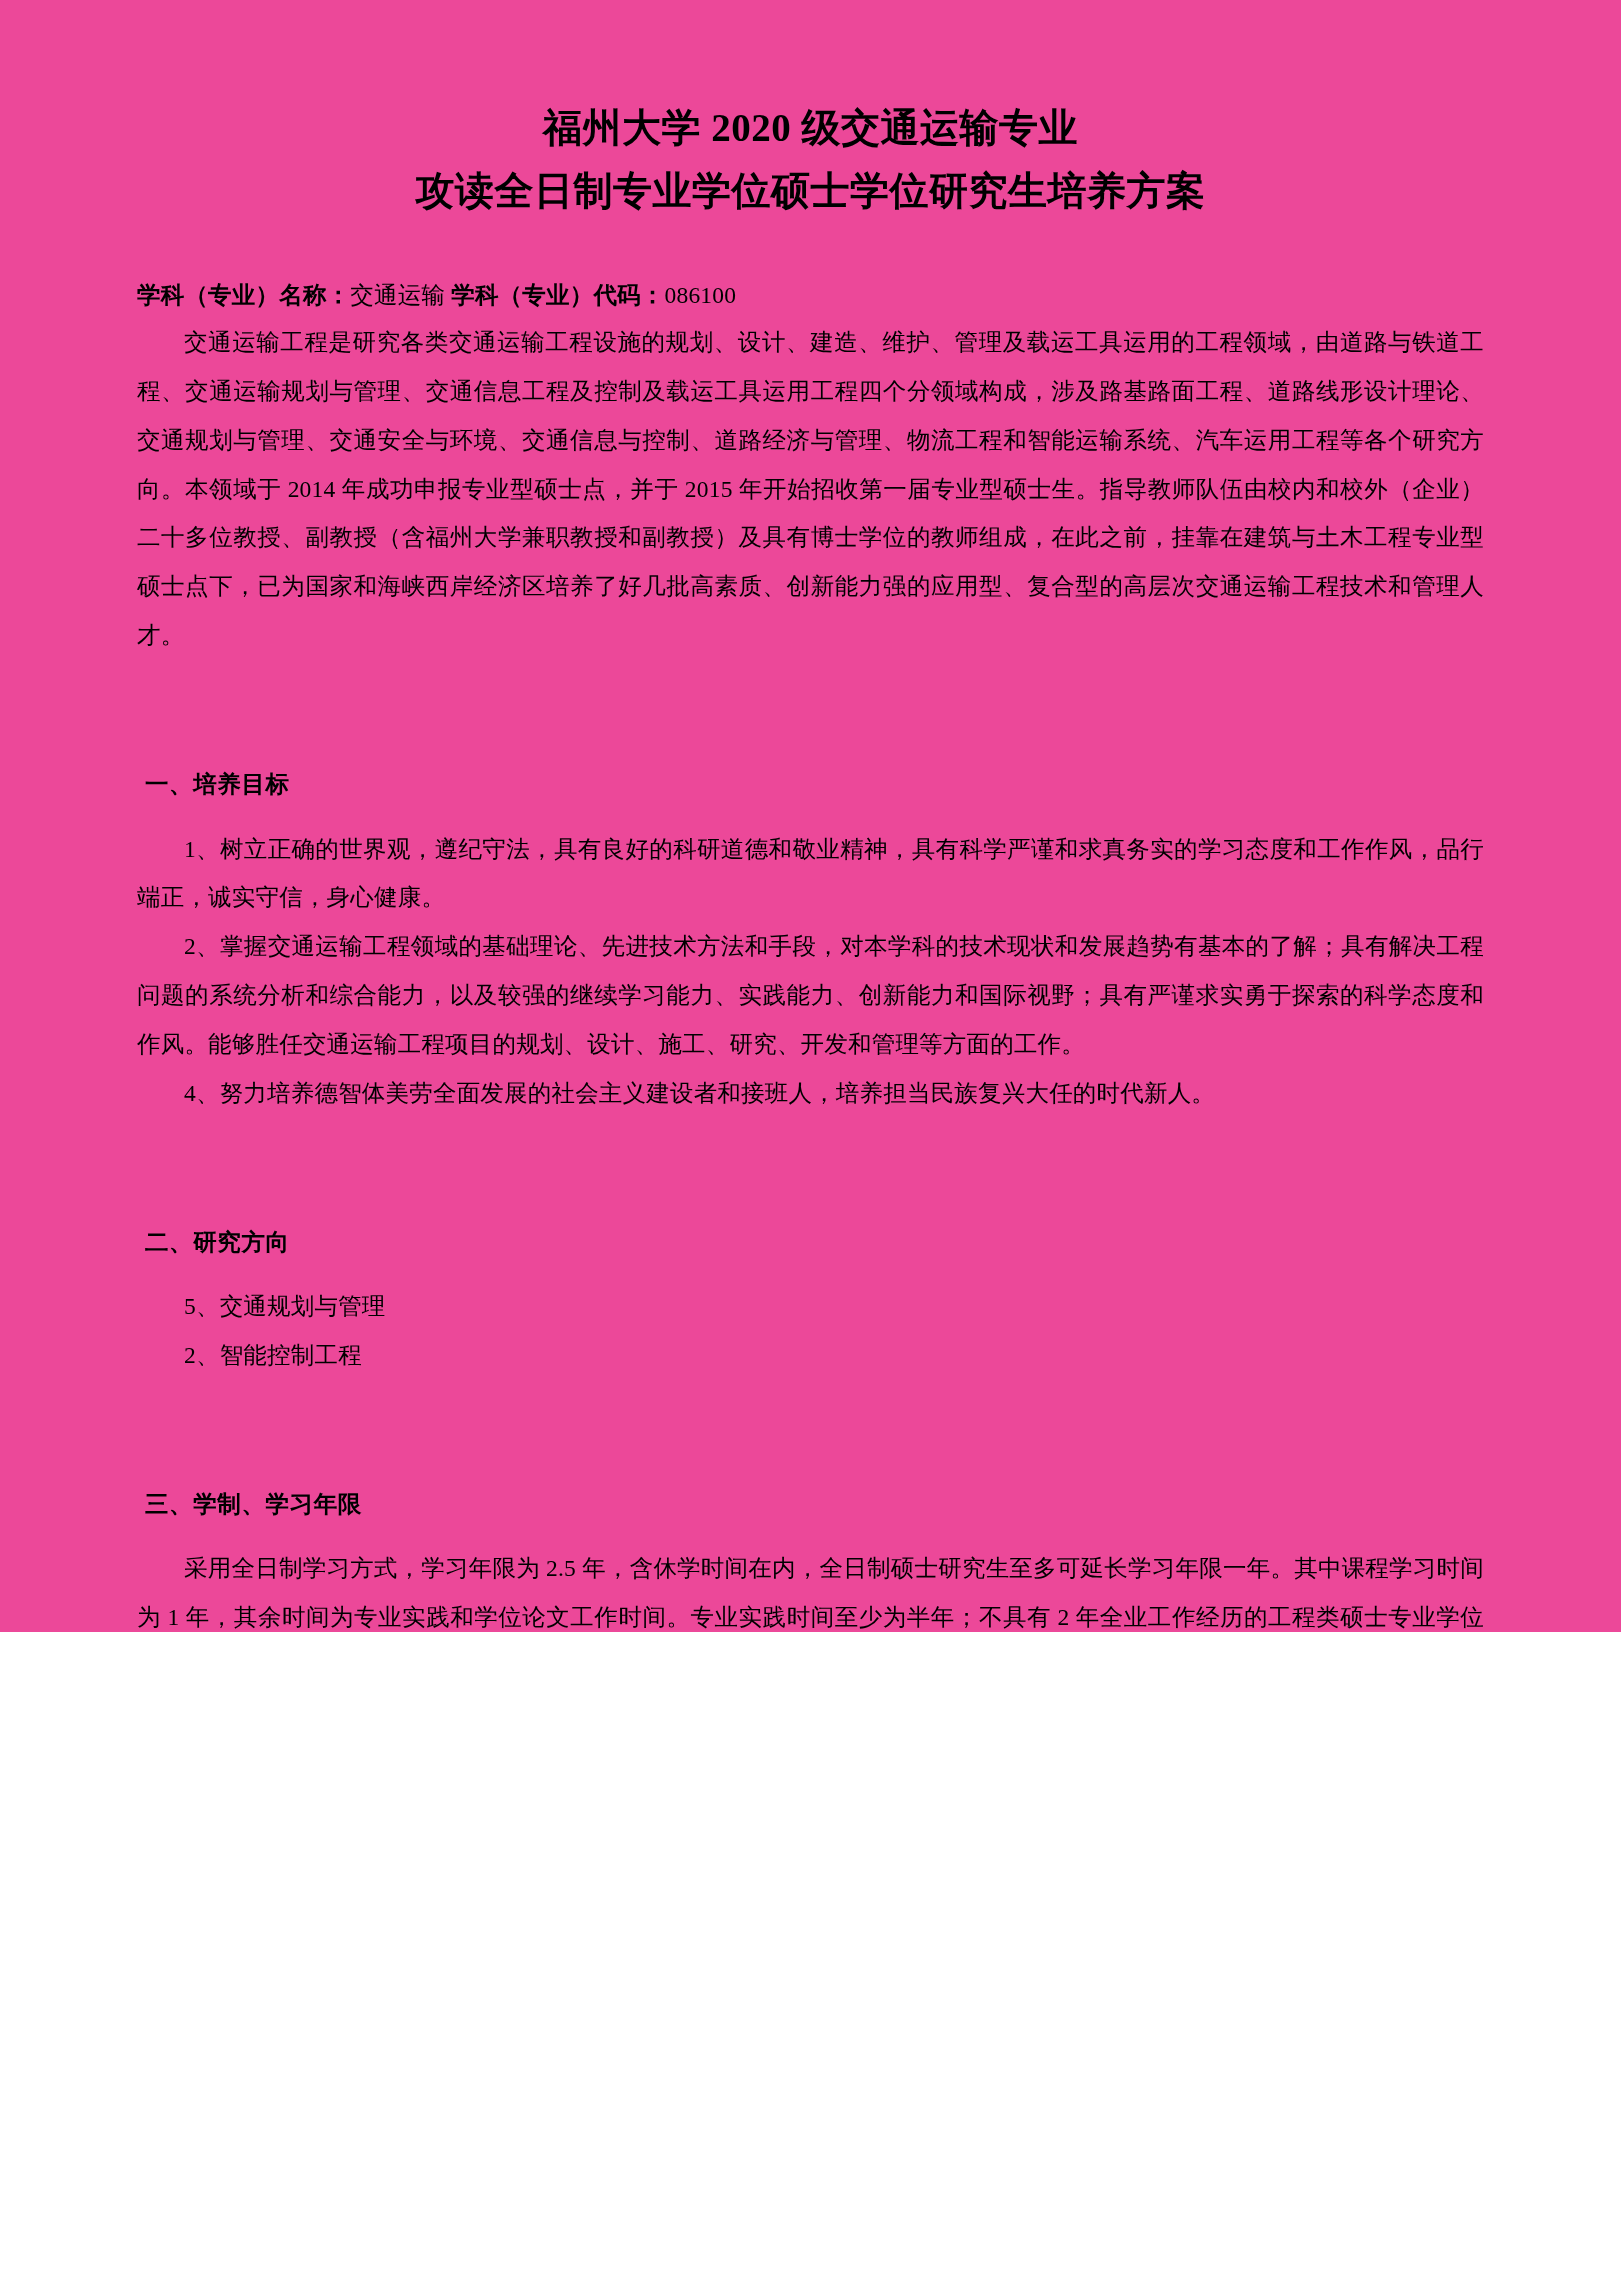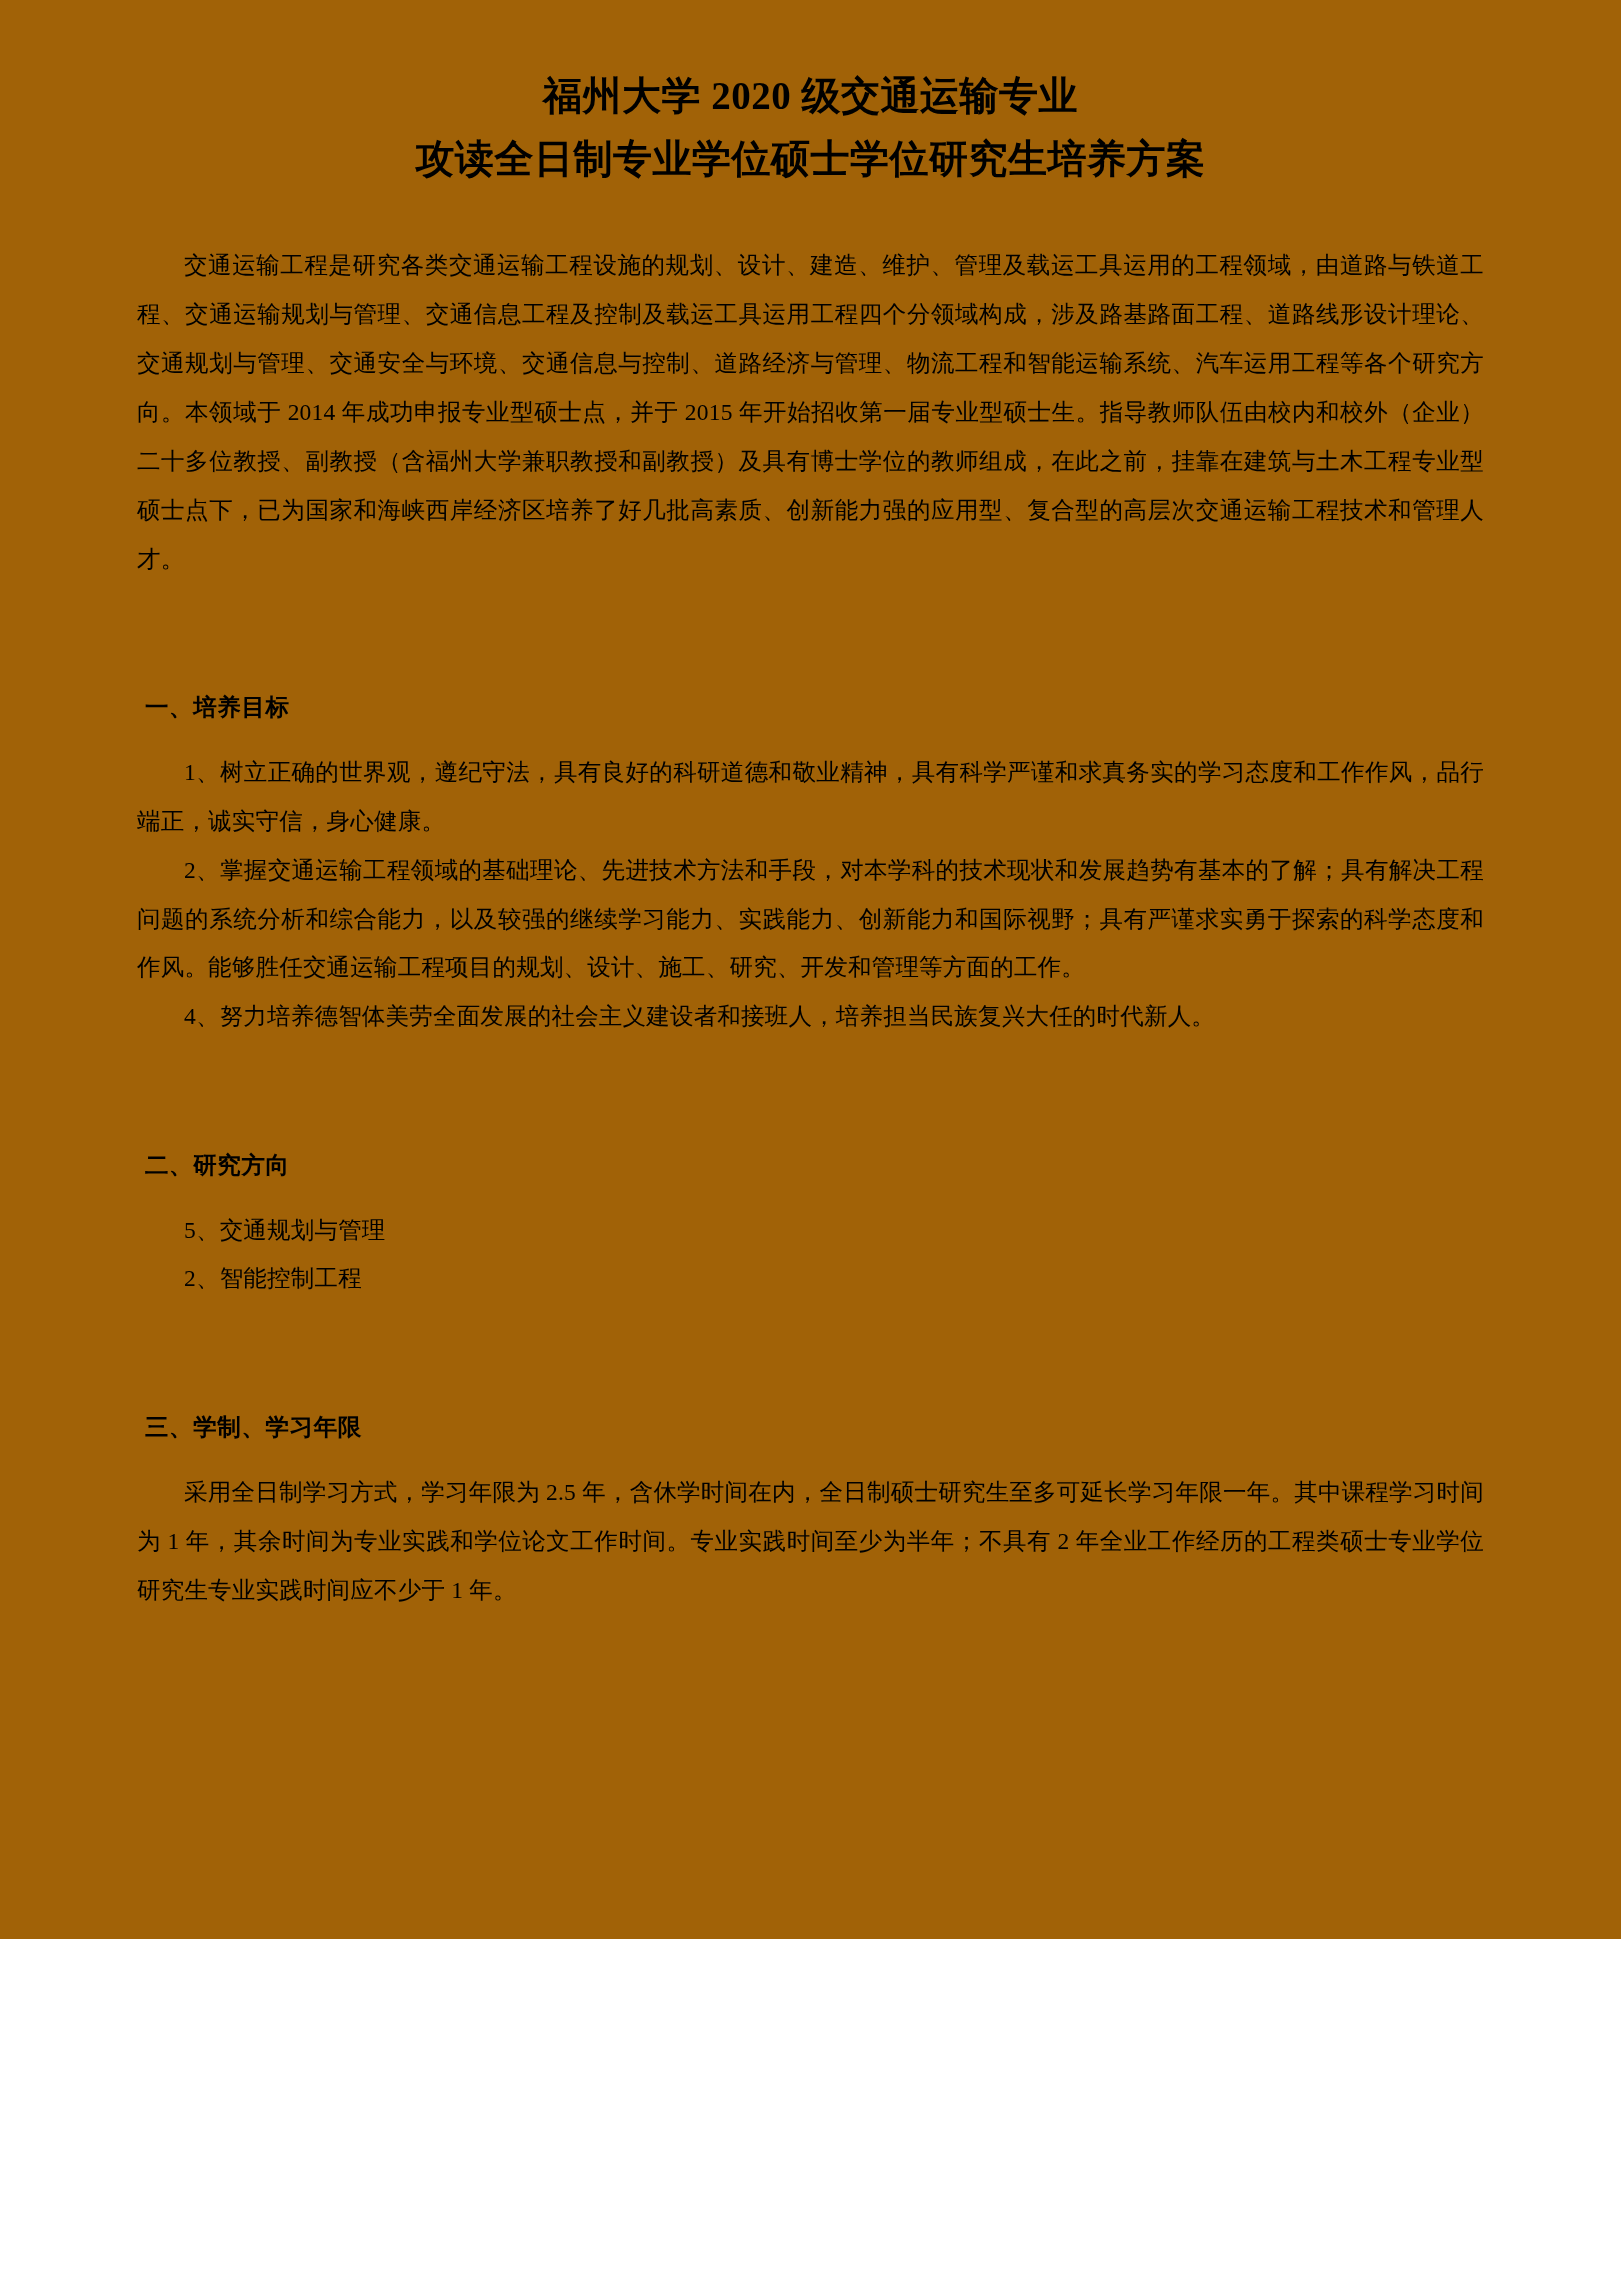--- a/index.html
+++ b/index.html
@@ -6,25 +6,25 @@
     margin: 0;
     padding: 0;
     background: #ffffff;
   }
   body {
     font-family: "Liberation Serif", "DejaVu Serif", serif;
     color: #000000;
   }
   .page {
     width: 1621px;
-    height: 1939px;
-    background: #a16207;
+    height: 1632px;
+    background: #ec4899;
     position: relative;
     box-sizing: border-box;
-    padding: 64px 137px 118px 137px;
+    padding: 96px 137px 118px 137px;
     overflow: hidden;
   }
   .doc-title {
     text-align: center;
     font-family: "Liberation Serif", "DejaVu Serif", serif;
     font-weight: bold;
     font-size: 39px;
     line-height: 1.62;
     letter-spacing: 0.5px;
     margin: 0;
@@ -86,20 +86,23 @@
 
 <div class="page">
 
   <div class="doc-title">
     <span class="title-line">福州大学 2020 级交通运输专业</span>
     <span class="title-line">攻读全日制专业学位硕士学位研究生培养方案</span>
   </div>
 
   <div class="title-gap"></div>
 
+  <p class="meta-line">
+    <span class="lbl">学科（专业）名称：</span><span class="val">交通运输</span><span class="val">&nbsp;</span><span class="lbl">学科（专业）代码：</span><span class="val">086100</span>
+  </p>
 
 
   <p class="body-par">交通运输工程是研究各类交通运输工程设施的规划、设计、建造、维护、管理及载运工具运用的工程领域，由道路与铁道工程、交通运输规划与管理、交通信息工程及控制及载运工具运用工程四个分领域构成，涉及路基路面工程、道路线形设计理论、交通规划与管理、交通安全与环境、交通信息与控制、道路经济与管理、物流工程和智能运输系统、汽车运用工程等各个研究方向。本领域于 2014 年成功申报专业型硕士点，并于 2015 年开始招收第一届专业型硕士生。指导教师队伍由校内和校外（企业）二十多位教授、副教授（含福州大学兼职教授和副教授）及具有博士学位的教师组成，在此之前，挂靠在建筑与土木工程专业型硕士点下，已为国家和海峡西岸经济区培养了好几批高素质、创新能力强的应用型、复合型的高层次交通运输工程技术和管理人才。</p>
 
   <div class="spacer-lg"></div>
 
   <h2 class="section-head">一、培养目标</h2>
   <div class="after-head"></div>
   <p class="item-par">1、树立正确的世界观，遵纪守法，具有良好的科研道德和敬业精神，具有科学严谨和求真务实的学习态度和工作作风，品行端正，诚实守信，身心健康。</p>
   <p class="item-par">2、掌握交通运输工程领域的基础理论、先进技术方法和手段，对本学科的技术现状和发展趋势有基本的了解；具有解决工程问题的系统分析和综合能力，以及较强的继续学习能力、实践能力、创新能力和国际视野；具有严谨求实勇于探索的科学态度和作风。能够胜任交通运输工程项目的规划、设计、施工、研究、开发和管理等方面的工作。</p>

